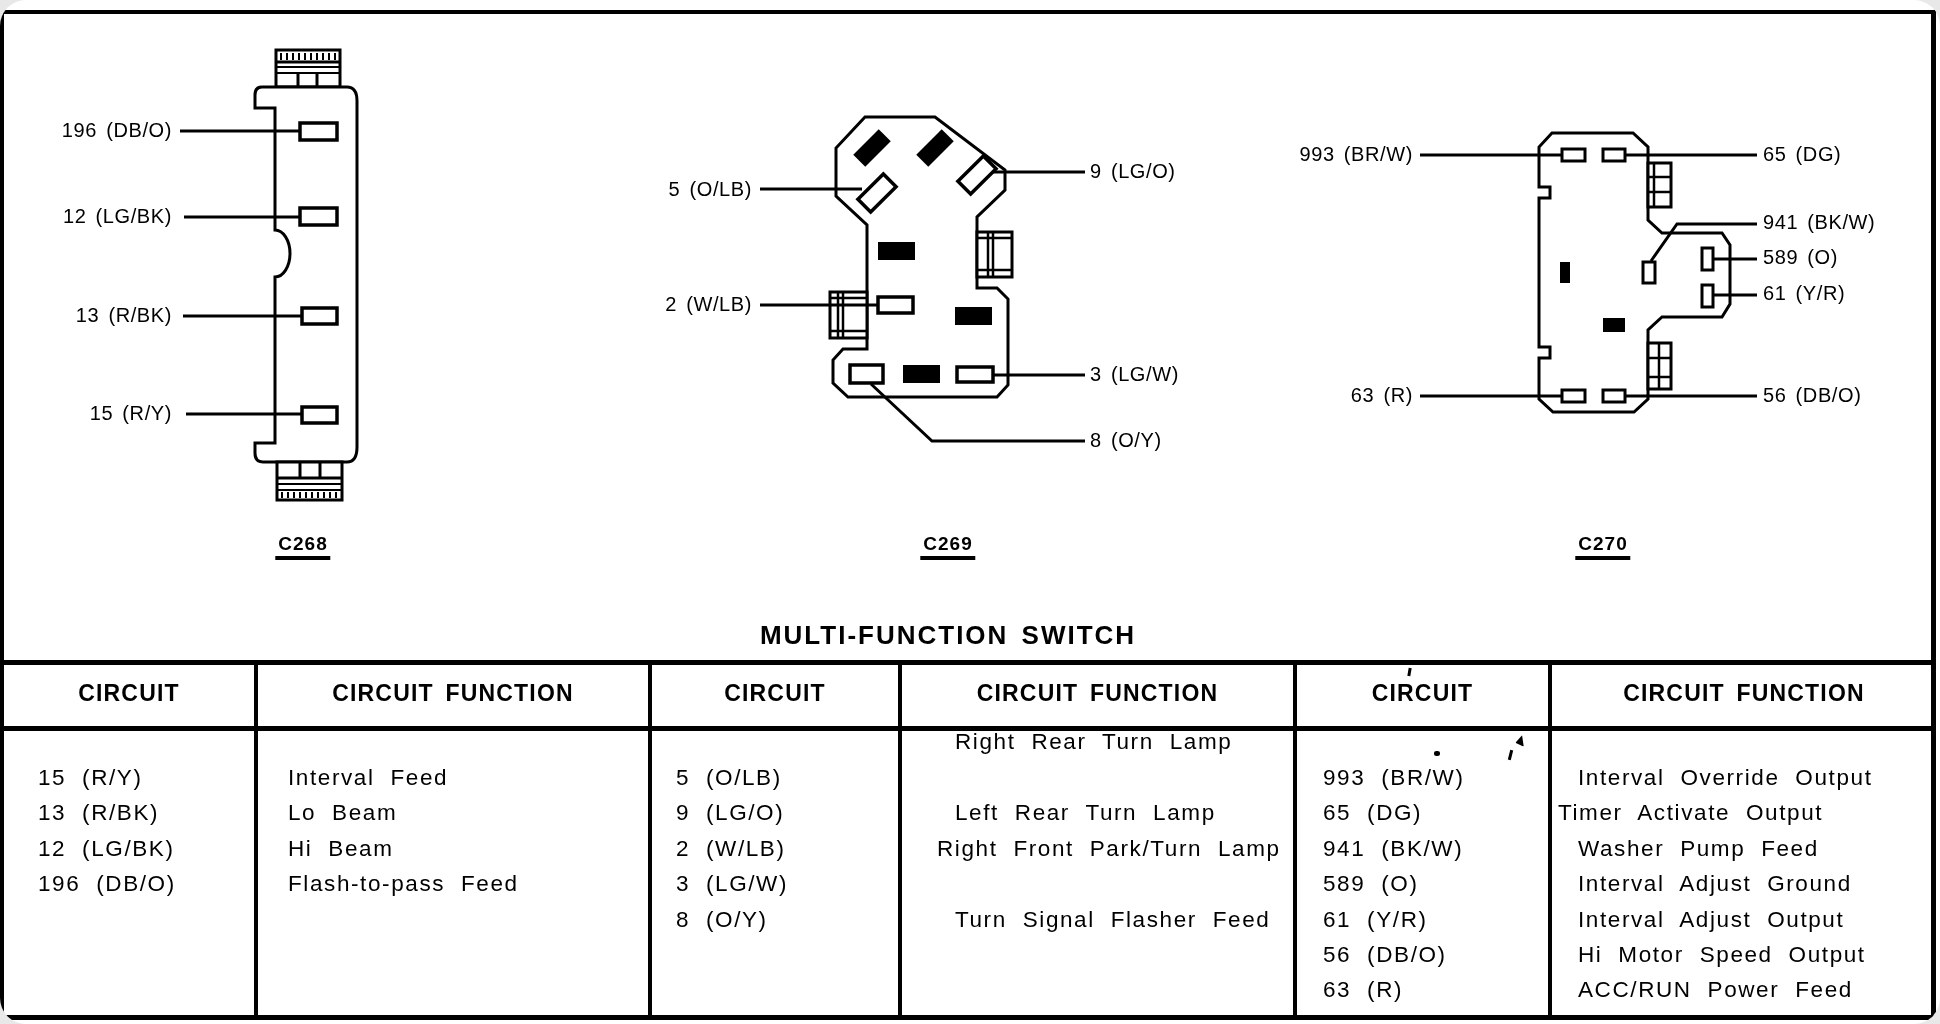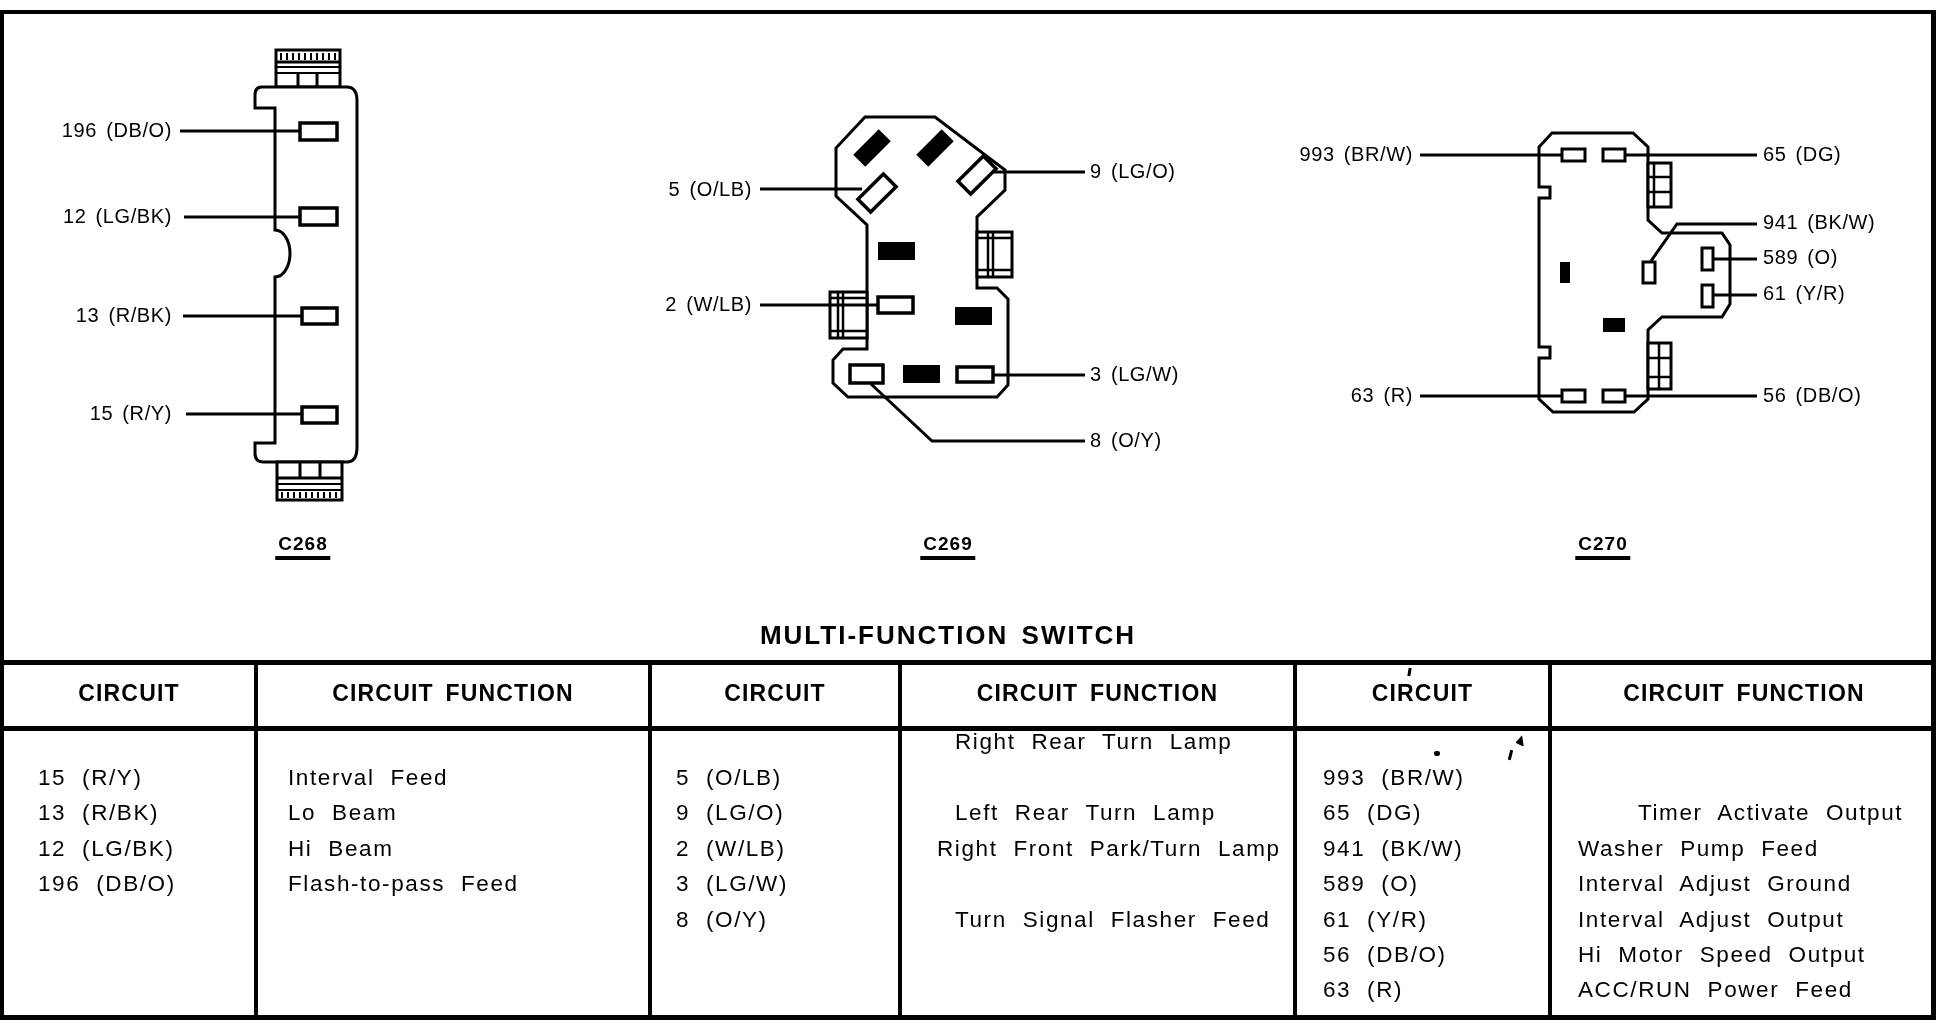--- a/index.html
+++ b/index.html
@@ -1,19 +1,20 @@
 <!DOCTYPE html>
 <html><head>
 <meta charset="utf-8">
 <style>
   html,body{margin:0;padding:0;background:#e8e8e8;}
   .page{
     position:relative;width:1940px;height:1024px;background:#ffffff;
     font-family:"Liberation Sans","DejaVu Sans",sans-serif;color:#000;
     overflow:hidden;
+    border-radius:26px;
   }
   .art{position:absolute;left:0;top:0;}
   
   .rule{position:absolute;background:#000;}
   
   .plabel{
     position:absolute;font-size:20px;letter-spacing:.6px;word-spacing:3px;
     white-space:nowrap;transform:translateY(-54%);line-height:1;
   }
   .pl-r{text-align:right;}
@@ -222,22 +223,23 @@
   <div class="td" style="left:955px;top:728px">Right Rear Turn Lamp</div>
   <div class="td" style="left:676px;top:799px">9 (LG/O)</div>
   <div class="td" style="left:955px;top:799px">Left Rear Turn Lamp</div>
   <div class="td" style="left:676px;top:835px">2 (W/LB)</div>
   <div class="td" style="left:937px;top:835px">Right Front Park/Turn Lamp</div>
   <div class="td" style="left:676px;top:870px">3 (LG/W)</div>
   <div class="td" style="left:676px;top:906px">8 (O/Y)</div>
   <div class="td" style="left:955px;top:906px">Turn Signal Flasher Feed</div>
 
   <div class="td" style="left:1323px;top:764px">993 (BR/W)</div>
+  <div class="td" style="left:1578px;top:764px">Interval Override Output</div>
   <div class="td" style="left:1323px;top:799px">65 (DG)</div>
-  <div class="td" style="left:1638px;top:799px">Timer Activate Output</div>
+  <div class="td" style="left:1558px;top:799px">Timer Activate Output</div>
   <div class="td" style="left:1323px;top:835px">941 (BK/W)</div>
   <div class="td" style="left:1578px;top:835px">Washer Pump Feed</div>
   <div class="td" style="left:1323px;top:870px">589 (O)</div>
   <div class="td" style="left:1578px;top:870px">Interval Adjust Ground</div>
   <div class="td" style="left:1323px;top:906px">61 (Y/R)</div>
   <div class="td" style="left:1578px;top:906px">Interval Adjust Output</div>
   <div class="td" style="left:1323px;top:941px">56 (DB/O)</div>
   <div class="td" style="left:1578px;top:941px">Hi Motor Speed Output</div>
   <div class="td" style="left:1323px;top:976px">63 (R)</div>
   <div class="td" style="left:1578px;top:976px">ACC/RUN Power Feed</div>

